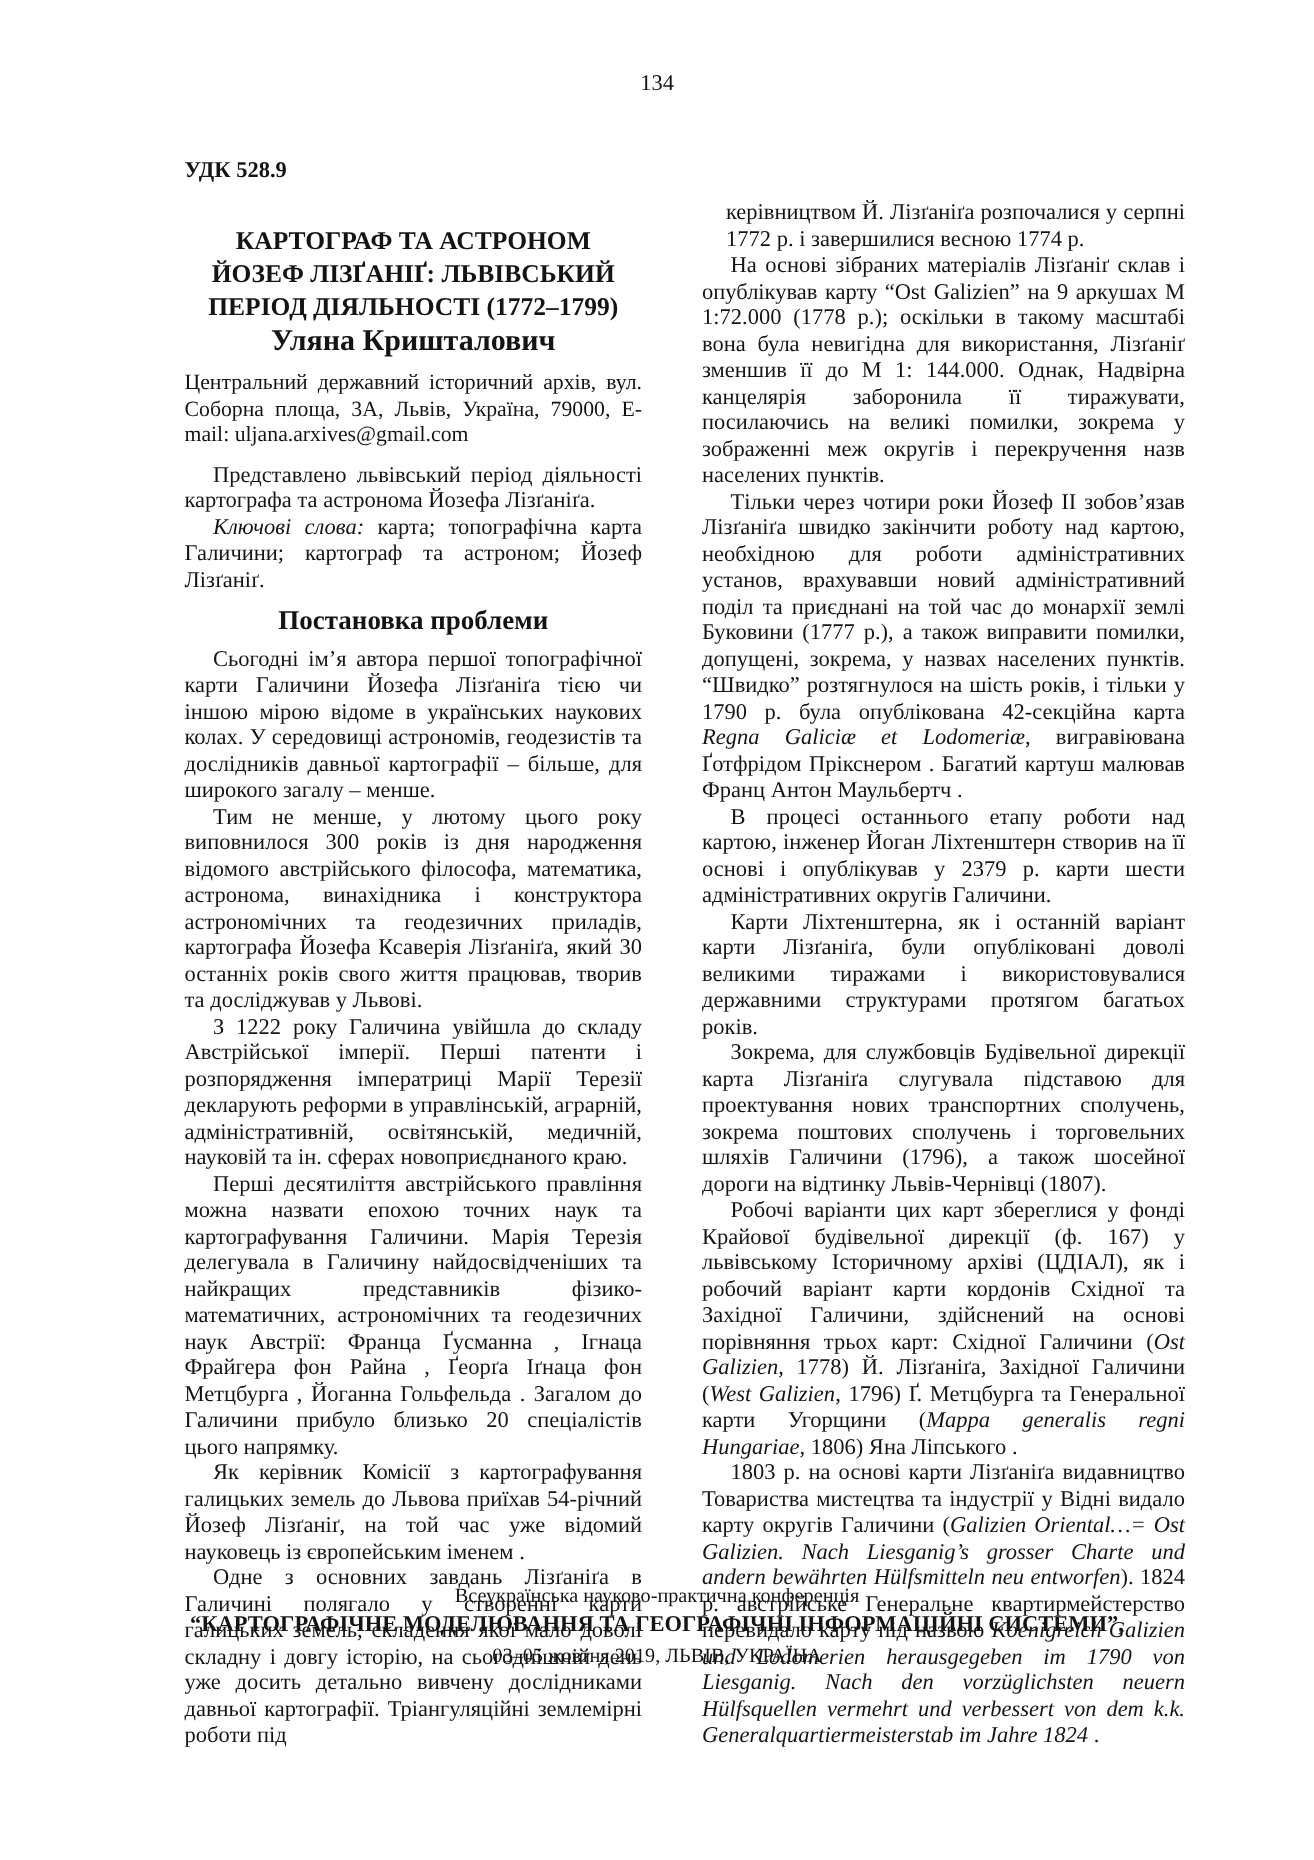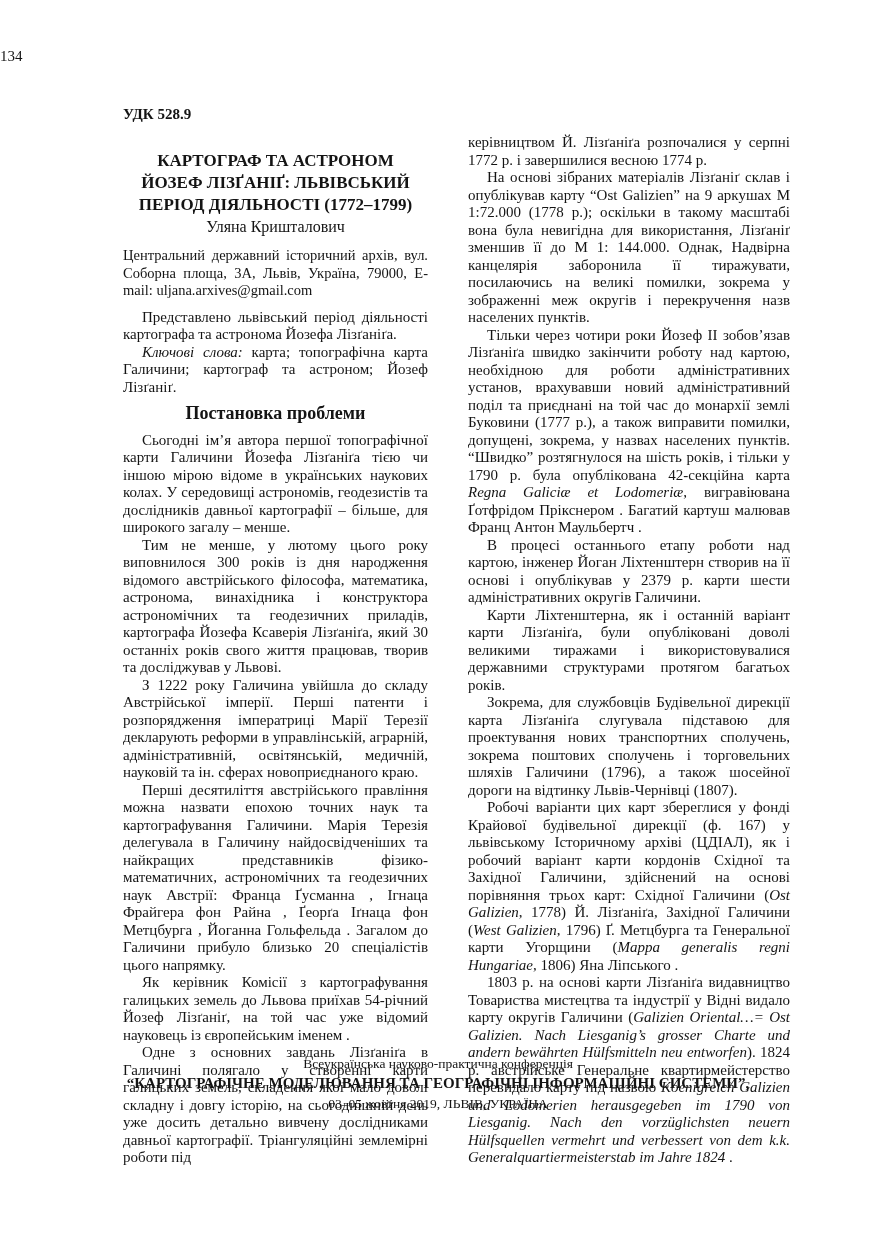--- a/index.html
+++ b/index.html
@@ -3,40 +3,40 @@
 <meta charset="utf-8">
 <style>
   html,body{margin:0;padding:0;}
   body{
     width:876px;height:1240px;background:#ffffff;color:#141414;
     font-family:"Liberation Serif","DejaVu Serif",serif;
     position:relative;overflow:hidden;
   }
   .page-number{
     position:absolute;top:48px;left:0;width:876px;
-    text-align:left;font-size:15px;
+    text-align:center;font-size:15px;
   }
   .columns{
     position:absolute;top:106px;left:123px;width:667px;
     display:flex;align-items:flex-end;
   }
   .col-left{width:305px;margin-right:40px;}
   .col-right{width:322px;}
   .udc{font-weight:bold;font-size:15px;margin:0 0 27px 0;}
   .title{
     font-size:17px;font-weight:bold;text-align:center;
     line-height:22px;margin:0 auto 0 auto;max-width:292px;
   }
-  .author{font-size:16px;font-weight:normal;text-align:center;line-height:22px;margin:0 0 9px 0;}
+  .author{font-size:20px;font-weight:bold;text-align:center;line-height:22px;margin:0 0 9px 0;}
   .affil{font-size:14.5px;line-height:17.5px;text-align:justify;margin:0 0 9px 0;}
   .para{
     font-size:15px;line-height:17.5px;text-align:justify;
     margin:0;text-indent:19px;
   }
-  .para.noindent{text-indent:0;}
+  .para.noindent{text-indent:0;margin-left:16px;}
   .section-heading{
     font-size:18px;font-weight:bold;text-align:center;
     line-height:17.5px;margin:9px 0 9px 0;
   }
   .it{font-style:italic;}
   .footer{
     position:absolute;top:1055px;left:0;width:876px;text-align:center;
   }
   .footer .f1{font-size:13.5px;line-height:18px;}
   .footer .f2{font-size:15px;font-weight:bold;line-height:21px;}

